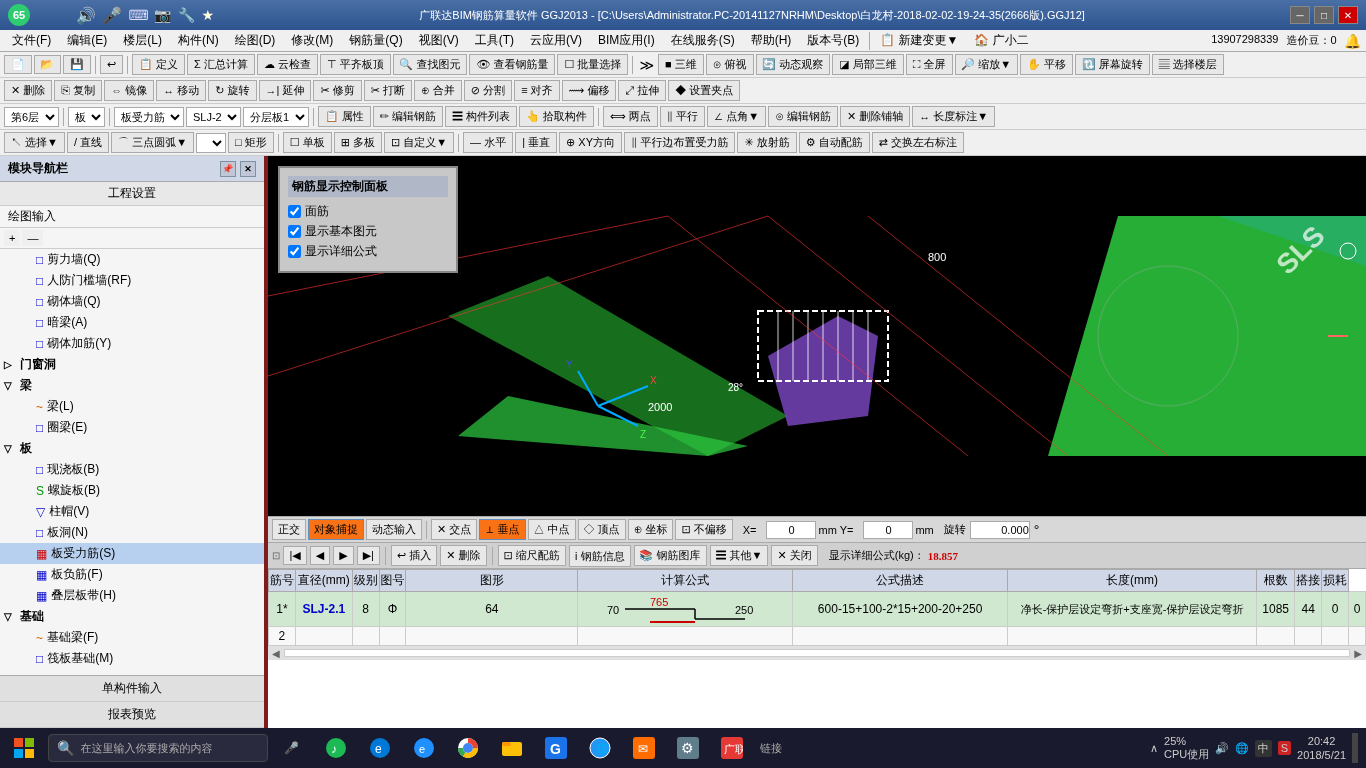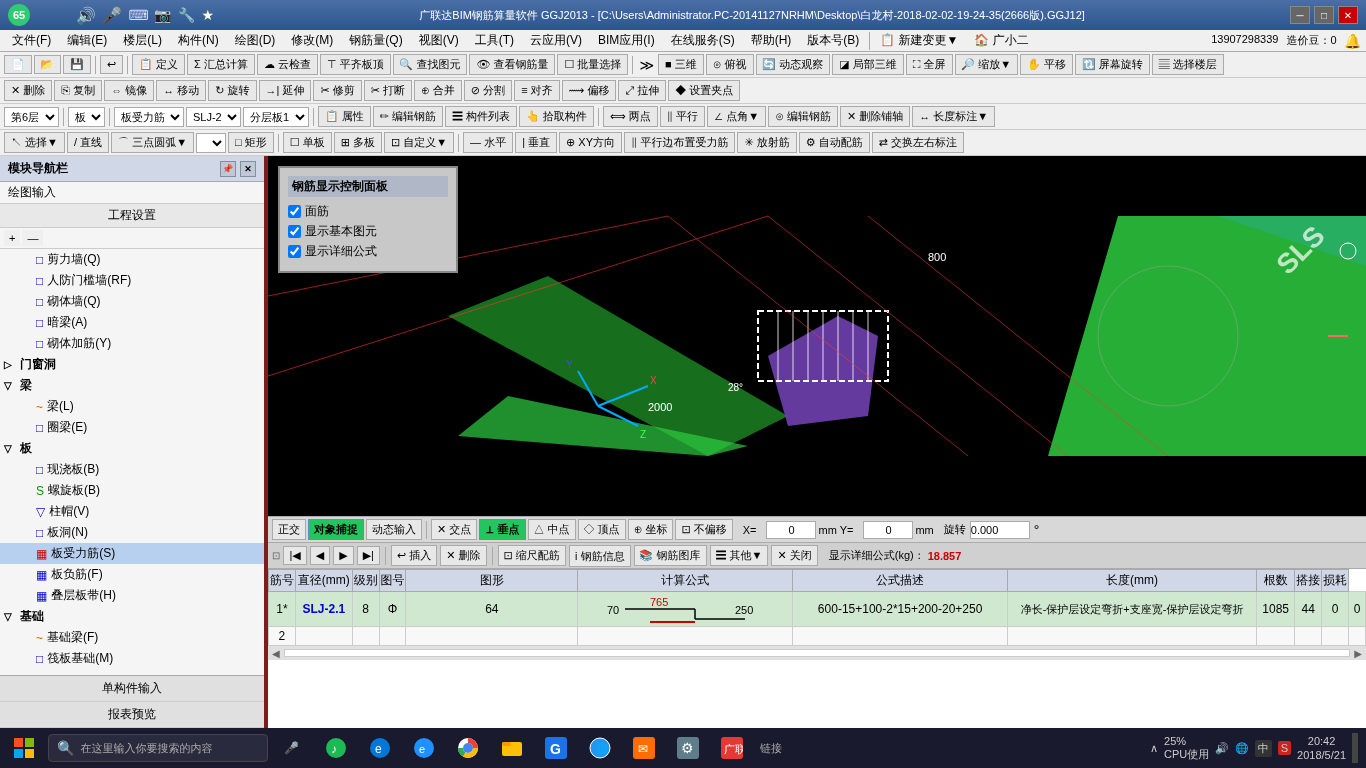--- a/index.html
+++ b/index.html
@@ -238,21 +238,21 @@
       font-size: 11px;
     }
     .snap-btn {
       padding: 2px 5px;
       font-size: 11px;
       cursor: pointer;
       border: 1px solid #aaa;
       background: #e8e8e8;
       white-space: nowrap;
     }
-    .snap-btn.active { background: #22c55e; border-color: #6090c0; font-weight: bold; }
+    .snap-btn.active { background: #f97316; border-color: #6090c0; }
     .snap-coord {
       display: flex;
       align-items: center;
       gap: 2px;
       margin-left: 8px;
     }
     .snap-coord input {
       width: 50px;
       height: 18px;
       font-size: 11px;
@@ -540,22 +540,22 @@
 
     <div id="sidebar">
       <div id="sidebar-header">
         <span>模块导航栏</span>
         <div class="header-controls">
           <div class="hc-btn">📌</div>
           <div class="hc-btn">✕</div>
         </div>
       </div>
 
+      <div id="nav-title">工程设置</div>
       <div style="padding:2px 8px;font-size:12px;border-bottom:1px solid #ccc;cursor:pointer;">绘图输入</div>
-      <div id="nav-title">工程设置</div>
 
       <div id="sidebar-tools">
         <button class="sidebar-tool-btn">+</button>
         <button class="sidebar-tool-btn">—</button>
       </div>
 
       <div id="tree-area">
 
         <div class="tree-item tree-indent-1">
           <span class="tree-arrow"></span><span style="color:#0000cc;">□</span> 剪力墙(Q)
@@ -724,41 +724,41 @@
         <button class="snap-btn">⊕ 坐标</button>
         <button class="snap-btn">⊡ 不偏移</button>
         <div class="snap-coord">
           <span class="snap-coord-label">X=</span>
           <input type="text" class="snap-coord" value="0" style="width: 50px; height: 18px; font-size: 11px; border: 1px solid rgb(170, 170, 170); text-align: center;">
           <span class="snap-coord-label">mm Y=</span>
           <input type="text" class="snap-coord" value="0" style="width: 50px; height: 18px; font-size: 11px; border: 1px solid rgb(170, 170, 170); text-align: center;">
           <span class="snap-coord-label">mm</span>
         </div>
         <span style="margin-left:8px;">旋转</span>
-        <input type="text" value="0.000" style="width: 60px; height: 18px; font-size: 11px; border: 1px solid rgb(170, 170, 170); text-align: left; margin: 0px 2px;">
+        <input type="text" value="0.000" style="width: 60px; height: 18px; font-size: 11px; border: 1px solid rgb(170, 170, 170); text-align: right; margin: 0px 2px;">
         <span style="font-size:14px;">°</span>
       </div>
 
       <div id="nav-toolbar">
         <span style="font-size:10px;color:#666;">⊡</span>
         <button class="nav-btn">|◀</button>
         <button class="nav-btn">◀</button>
         <button class="nav-btn">▶</button>
         <button class="nav-btn">▶|</button>
         <span class="tb-separator"></span>
         <button class="nav-btn">↩ 插入</button>
         <button class="nav-btn">✕ 删除</button>
         <span class="tb-separator"></span>
         <button class="nav-btn">⊡ 缩尺配筋</button>
         <button class="nav-btn">ℹ 钢筋信息</button>
         <button class="nav-btn">📚 钢筋图库</button>
         <button class="nav-btn">☰ 其他▼</button>
         <button class="nav-btn">✕ 关闭</button>
         <span class="total-weight">显示详细公式(kg)：</span>
-        <span style="font-size:11px;font-weight:bold;color:#cc0000;">18.857</span>
+        <span style="font-size:11px;font-weight:bold;color:#cc0000;font-family:Liberation Serif, serif;">18.857</span>
       </div>
 
       <div id="table-area">
         <table>
           <thead>
             <tr>
               <th>筋号</th>
               <th>直径(mm)</th>
               <th>级别</th>
               <th>图号</th>

